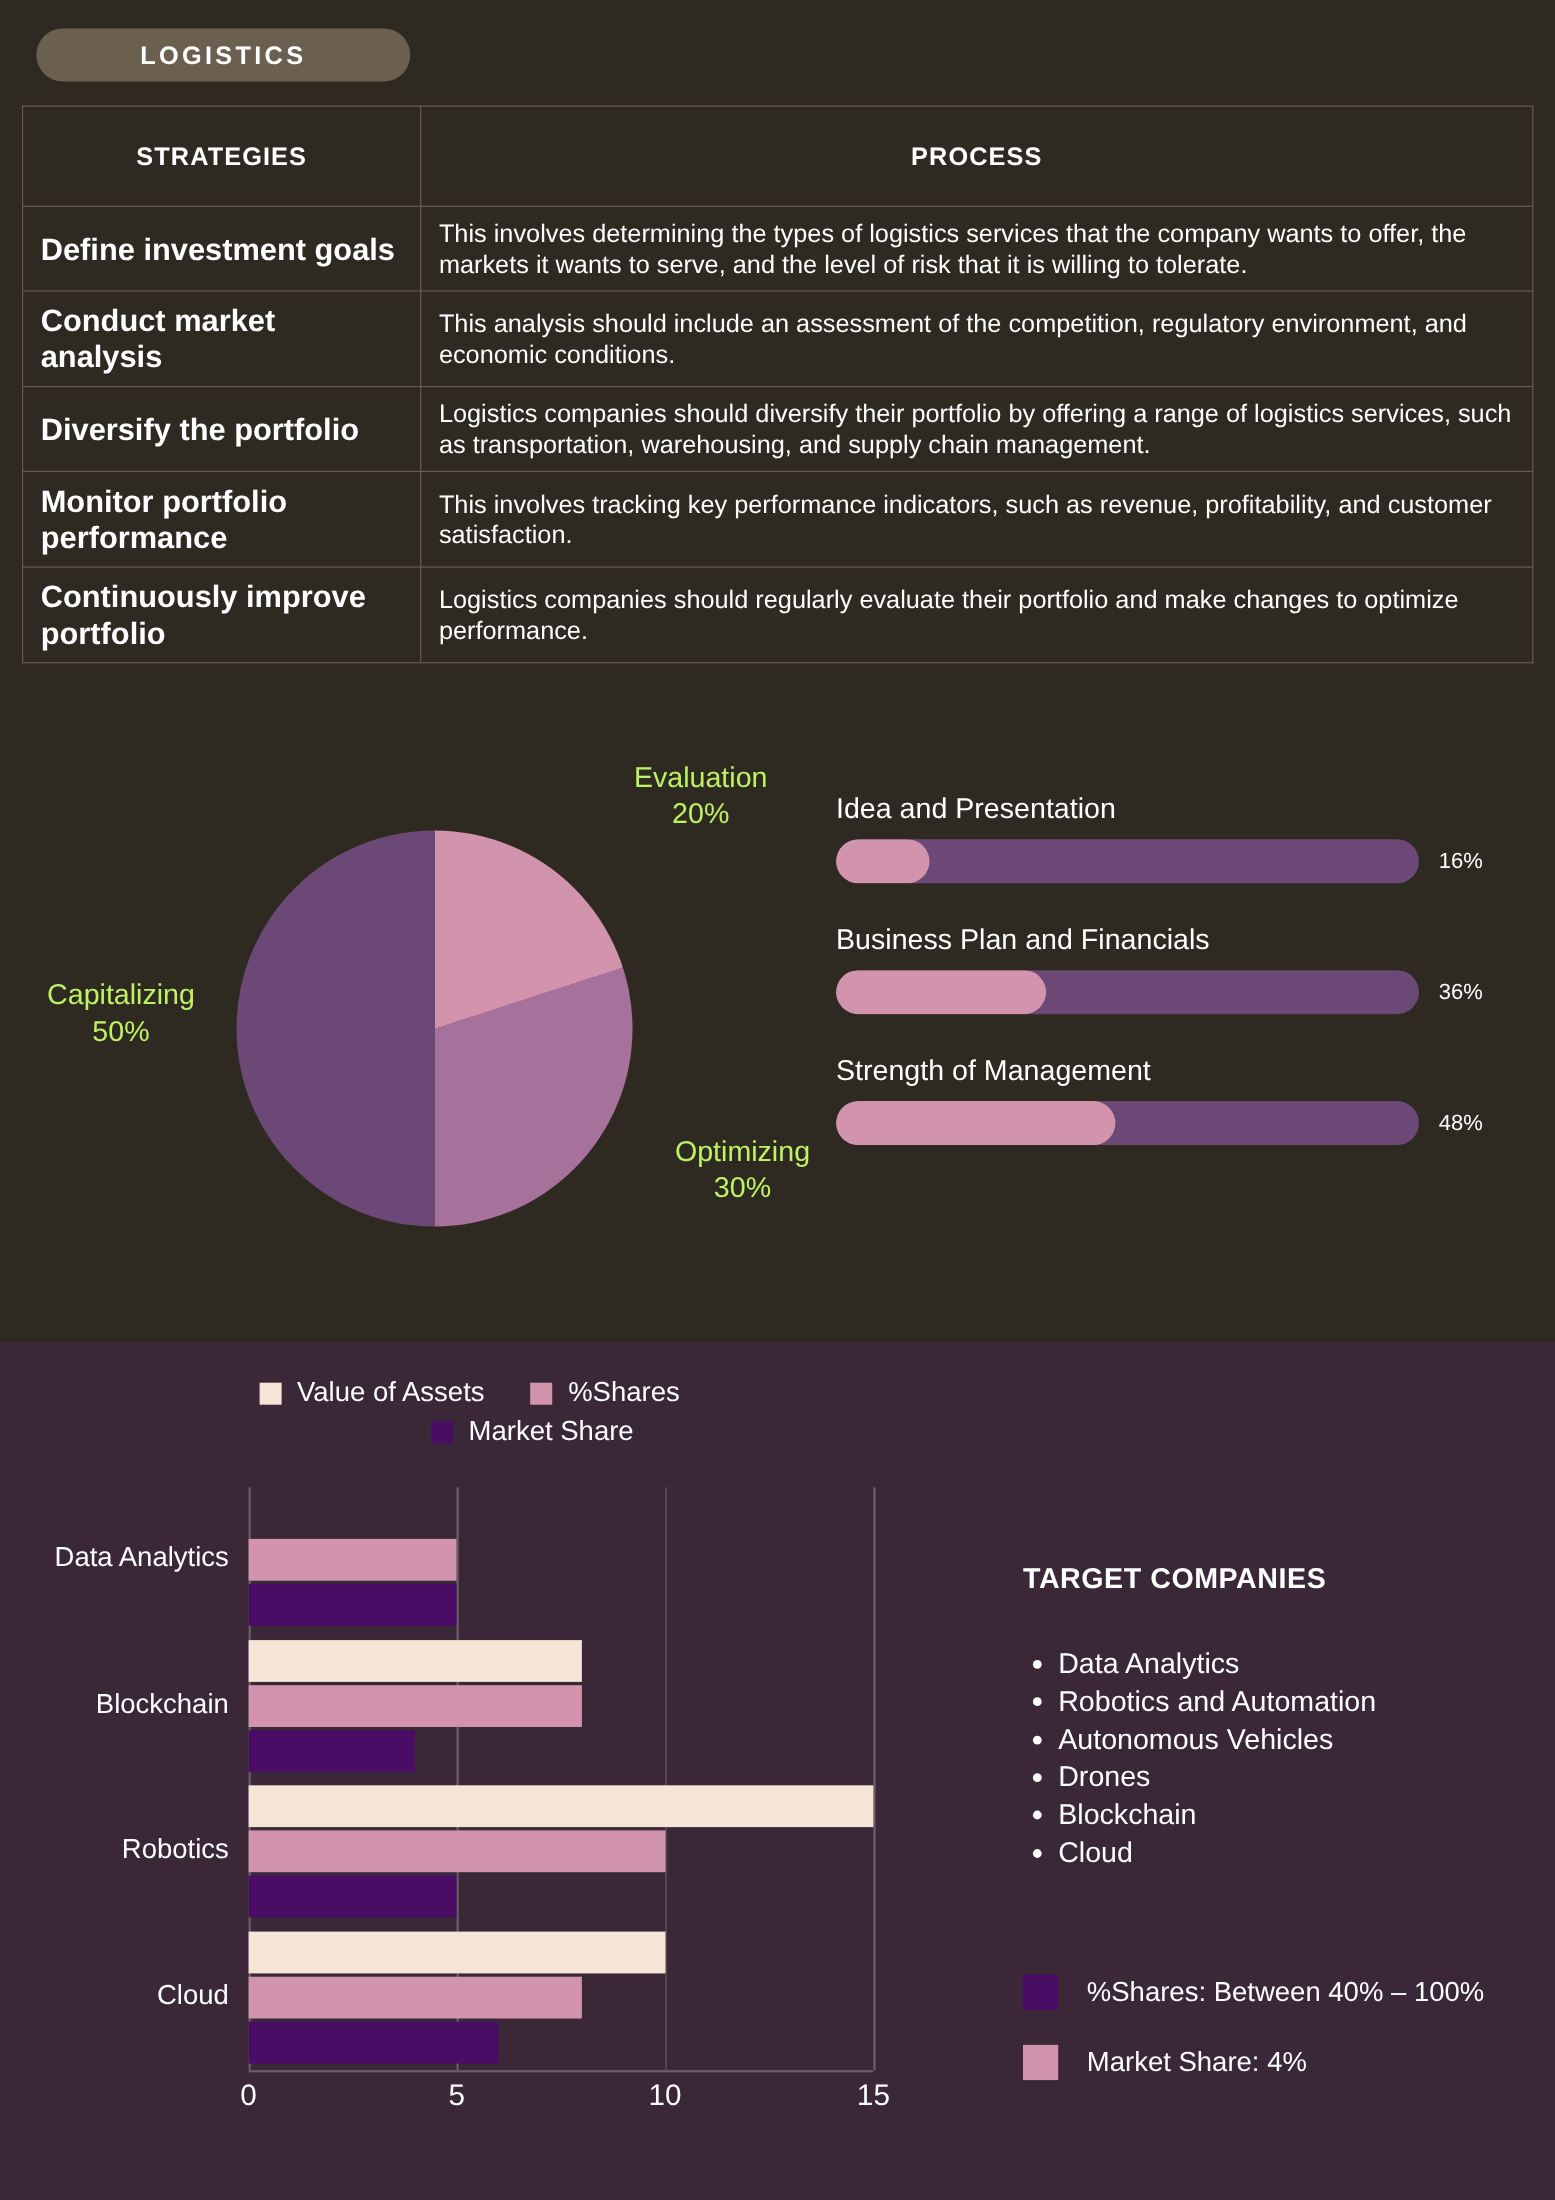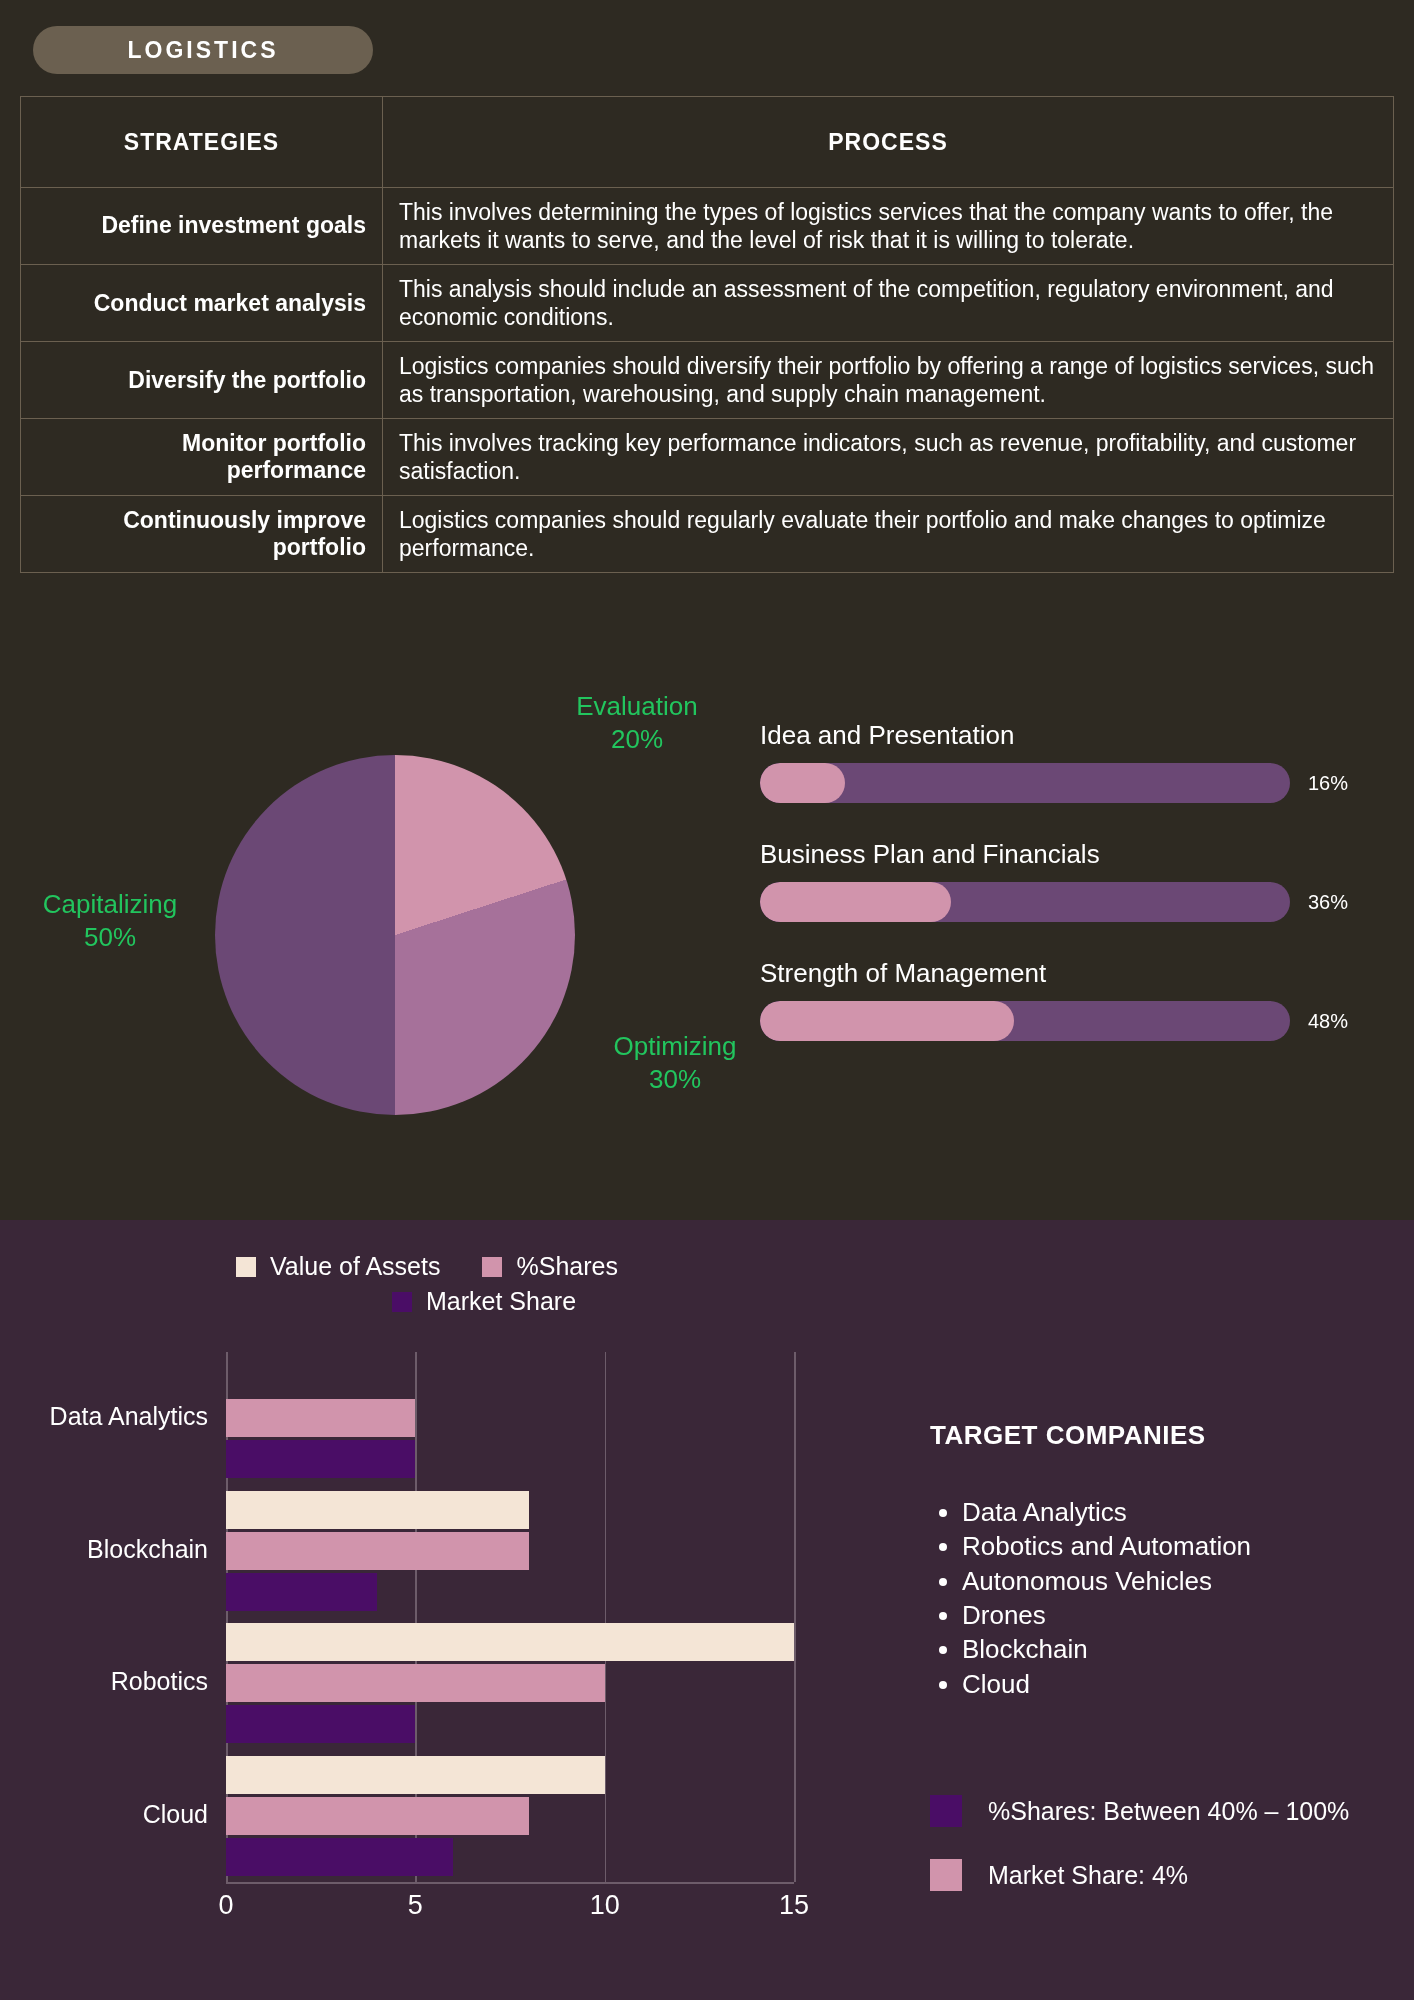--- a/index.html
+++ b/index.html
@@ -37,34 +37,34 @@
     vertical-align:middle;
     padding:10px 16px;
   }
   table.strat th{
     height:70px;
     font-size:23px;font-weight:bold;letter-spacing:1px;
     text-align:center;
   }
   .col-strategy{width:362px;}
   td.strategy{
-    text-align:right;
-    font-size:23px;font-weight:bold;
+    text-align:left;
+    font-size:28px;font-weight:bold;
     line-height:1.18;
   }
   td.process{
     font-size:23px;font-weight:normal;
     line-height:1.22;
     padding-left:18px;padding-right:18px;
   }
 
   
   .pie-wrap{position:absolute;left:215px;top:755px;width:360px;height:360px;}
   .pie{width:360px;height:360px;border-radius:50%;}
-  .pie-label{position:absolute;font-size:26px;line-height:1.28;color:#22c55e;text-align:center;white-space:nowrap;}
+  .pie-label{position:absolute;font-size:26px;line-height:1.28;color:#bef264;text-align:center;white-space:nowrap;}
   .lbl-capitalizing{left:-200px;top:133px;width:190px;}
   .lbl-evaluation{left:322px;top:-65px;width:200px;}
   .lbl-optimizing{left:360px;top:275px;width:200px;}
 
   
   .bars{position:absolute;left:760px;top:720px;width:620px;}
   .bar-block{margin-bottom:36px;}
   .bar-title{font-size:26px;color:#ffffff;margin-bottom:12px;}
   .bar-row{display:flex;align-items:center;}
   .bar-track{

